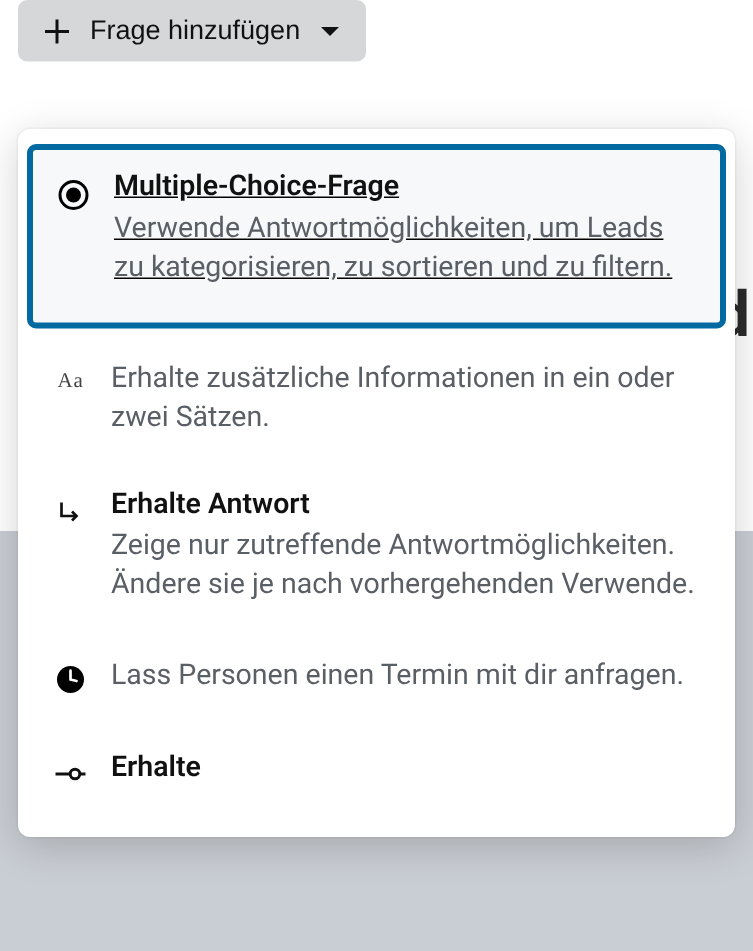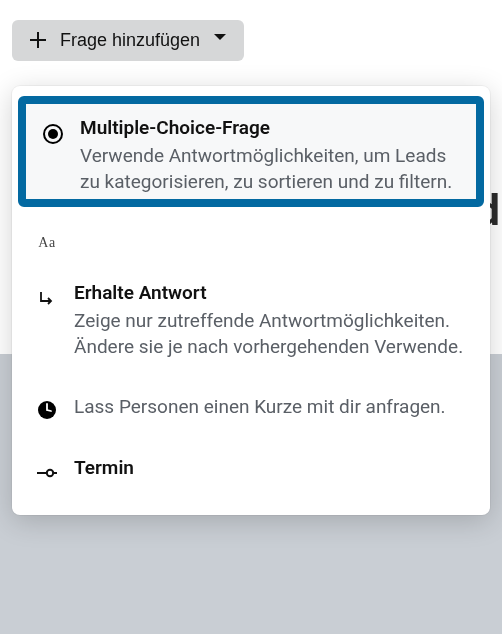--- a/index.html
+++ b/index.html
@@ -1,21 +1,21 @@
 <!DOCTYPE html>
 <html><head>
 <meta charset="utf-8">
 <style>
   * { box-sizing: border-box; margin: 0; padding: 0; }
   html, body { width: 502px; height: 634px; font-family: -apple-system, BlinkMacSystemFont, "Segoe UI", Roboto, Helvetica, Arial, sans-serif; background: #fff; overflow: hidden; }
   .bg-dark-strip { position: absolute; left: 0; right: 0; top: 354px; height: 280px; background: #c9ced4; z-index: 0; }
   .root { position: relative; width: 502px; height: 634px; }
   .add-btn {
-    position: absolute; top: 20px; left: 12px;
-    display: inline-flex; gap: 12px;
+    position: absolute; top: 0; left: 12px;
+    display: inline-flex; align-items: center; gap: 12px;
     background: #d6d7d8; border-radius: 6px;
     padding: 10px 16px;
     font-size: 18px; font-weight: 500; color: #111;
     cursor: pointer; border: none;
     z-index: 2;
   }
   .add-btn svg { display: block; }
   .menu {
     position: absolute; top: 86px; left: 12px; width: 478px;
     background: #fff; border-radius: 8px;
@@ -24,23 +24,24 @@
     z-index: 3;
   }
   .opt {
     display: flex; align-items: flex-start; gap: 14px;
     padding: 14px 18px 14px 16px;
     cursor: pointer;
     border-radius: 6px;
     margin: 4px 6px;
   }
   .opt.selected {
-    border: 8px solid #0369a1;
+    border: 4px solid #0369a1;
     background: #f7f8f9;
-    padding: 12px 16px 4px 14px;
+    padding: 12px 16px 24px 14px;
+    text-decoration: underline;
   }
   .opt .icon-slot { flex: 0 0 26px; display: flex; justify-content: center; padding-top: 8px; }
   .opt .txt { flex: 1; }
   .opt .title { font-size: 19px; font-weight: 600; color: #111; line-height: 1.3; }
   .opt .desc { font-size: 19px; color: #5a5f66; line-height: 1.38; margin-top: 2px; }
   .radio-selected {
     width: 20px; height: 20px; border-radius: 50%;
     border: 2px solid #000; position: relative;
   }
   .radio-selected::after {
@@ -89,20 +90,21 @@
         <div class="title">Multiple-Choice-Frage</div>
         <div class="desc">Verwende Antwortmöglichkeiten, um Leads zu kategorisieren, zu sortieren und zu filtern.</div>
       </div>
     </div>
 
     <div class="opt">
       <div class="icon-slot">
         <span class="mono-aa">Aa</span>
       </div>
       <div class="txt">
+        <div class="desc">Erhalte zusätzliche Informationen in ein oder zwei Sätzen.</div>
       </div>
     </div>
 
     <div class="opt">
       <div class="icon-slot">
         <span>
           <svg width="20" height="20" viewBox="0 0 20 20" fill="none" stroke="#111" stroke-width="1.8">
             <path d="M4 3v9h10"></path>
               <path d="M11 9l3 3-3 3"></path>
           </svg>
@@ -117,32 +119,32 @@
     <div class="opt">
       <div class="icon-slot">
         <span>
           <svg width="20" height="20" viewBox="0 0 20 20">
             <circle cx="10" cy="10" r="9" fill="#000"></circle>
             <path d="M10 4v6l4 1" stroke="#fff" stroke-width="1.8" fill="none" stroke-linecap="round"></path>
           </svg>
         </span>
       </div>
       <div class="txt">
-        <div class="desc">Lass Personen einen Kurze mit dir anfragen.</div>
+        <div class="desc">Lass Personen einen Termin mit dir anfragen.</div>
       </div>
     </div>
 
     <div class="opt">
       <div class="icon-slot">
         <span>
           <svg width="22" height="12" viewBox="0 0 22 12">
             <line x1="1" y1="6" x2="21" y2="6" stroke="#111" stroke-width="2"></line>
             <circle cx="14" cy="6" r="3.2" fill="#fff" stroke="#111" stroke-width="2"></circle>
           </svg>
         </span>
       </div>
       <div class="txt">
-        <div class="title">Termin</div>
+        <div class="title">Erhalte</div>
       </div>
     </div>
 
   </div>
 </div>
 
 </body></html>

